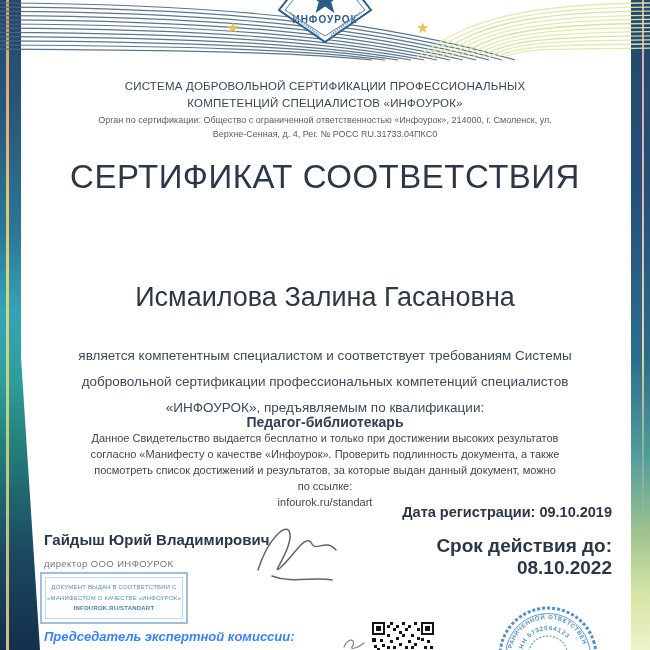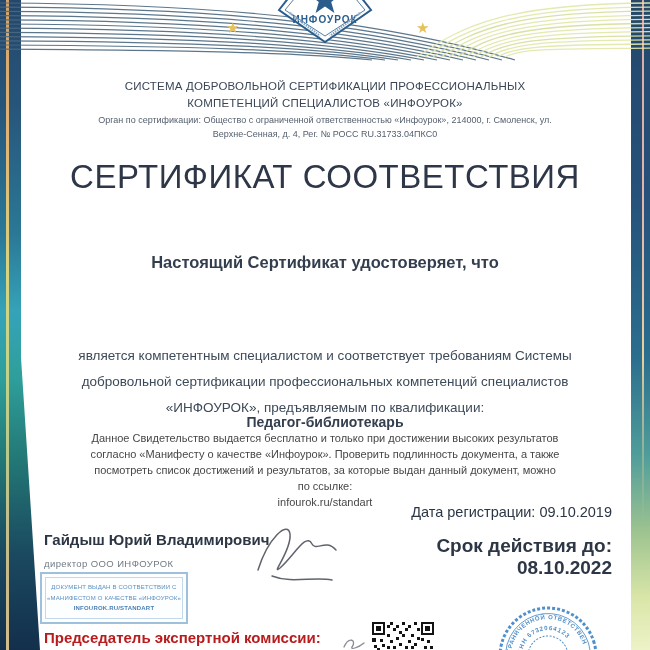--- a/index.html
+++ b/index.html
@@ -43,23 +43,23 @@
   .holder{top:270px; width:560px; font-size:27px; color:#2e3744;}
   .body-par{top:331px; width:505px; font-size:13.5px; line-height:1.93; color:#3d4a59;}
   .qualification{top:402px; width:400px; font-size:14px; font-weight:bold; color:#333e4e;}
   .fineprint{top:419px; width:470px; font-size:11px; line-height:1.45; color:#474747;}
   .fineprint .lnk{display:block;}
   
   .sig-col{position:absolute; left:44px;}
   .head-role{top:502px; font-size:13.5px; font-weight:bold; color:#2c3644;}
   .head-name{top:531px; font-size:15px; font-weight:bold; color:#2c3644;}
   .head-pos{top:558px; font-size:9.5px; letter-spacing:.4px; color:#707a85;}
-  .chairman{top:629px; font-size:15px; font-weight:bold; color:#b91c1c;}
+  .chairman{top:629px; font-size:13px; font-weight:bold; color:#3b82f6;font-style:italic;}
   .dates-col{position:absolute; right:38px; width:260px; text-align:right;}
-  .date-reg{top:504px; font-size:14.5px; font-weight:normal; color:#2c3644;}
+  .date-reg{top:504px; font-size:14.5px; font-weight:bold; color:#2c3644;}
   .date-valid{top:535px; font-size:19px; font-weight:bold; color:#2c3644;}
   
   .manifest{
     position:absolute; left:40px; top:572px; width:148px; height:52px;
     border:2px solid #9ec0dd; background:#fdfeff; box-sizing:border-box; padding:3px;
   }
   .manifest-inner{
     border:1px solid #c3d8ec; width:100%; height:100%; box-sizing:border-box;
     display:flex; flex-direction:column; justify-content:center; text-align:center;
     font-size:6px; line-height:1.75; color:#5b8fc0; letter-spacing:.2px;
@@ -120,21 +120,21 @@
     <path d="M83,33 L53,56" stroke="#7fa3c4" stroke-width="2.4" stroke-dasharray="1.4 1.1" fill="none"></path>
   </svg>
   <span class="gold-star l">★</span>
   <span class="gold-star r">★</span>
 
   <div class="center hdr-system">СИСТЕМА ДОБРОВОЛЬНОЙ СЕРТИФИКАЦИИ ПРОФЕССИОНАЛЬНЫХ КОМПЕТЕНЦИЙ СПЕЦИАЛИСТОВ «ИНФОУРОК»</div>
   <div class="center hdr-authority">Орган по сертификации: Общество с ограниченной ответственностью «Инфоурок», 214000, г. Смоленск, ул. Верхне-Сенная, д. 4, Рег. № РОСС RU.31733.04ПКС0</div>
 
   <div class="center cert-title">СЕРТИФИКАТ СООТВЕТСТВИЯ</div>
 
-  <div class="center certifies">Настоящий Сертификат удостоверяет, что</div>
+  <div class="center holder">Исмаилова Залина Гасановна</div>
   <div class="center qualification">Педагог-библиотекарь</div>
   <div class="center body-par">является компетентным специалистом и соответствует требованиям Системы добровольной сертификации профессиональных компетенций специалистов «ИНФОУРОК», предъявляемым по квалификации:</div>
 
   <div class="center fineprint">
     <span>Данное Свидетельство выдается бесплатно и только при достижении высоких результатов согласно «Манифесту о качестве «Инфоурок». Проверить подлинность документа, а также посмотреть список достижений и результатов, за которые выдан данный документ, можно по ссылке:</span>
     <span class="lnk">infourok.ru/standart</span>
   </div>
 
   <div class="sig-col head-name">Гайдыш Юрий Владимирович</div>
   <div class="sig-col head-pos">директор ООО ИНФОУРОК</div>

